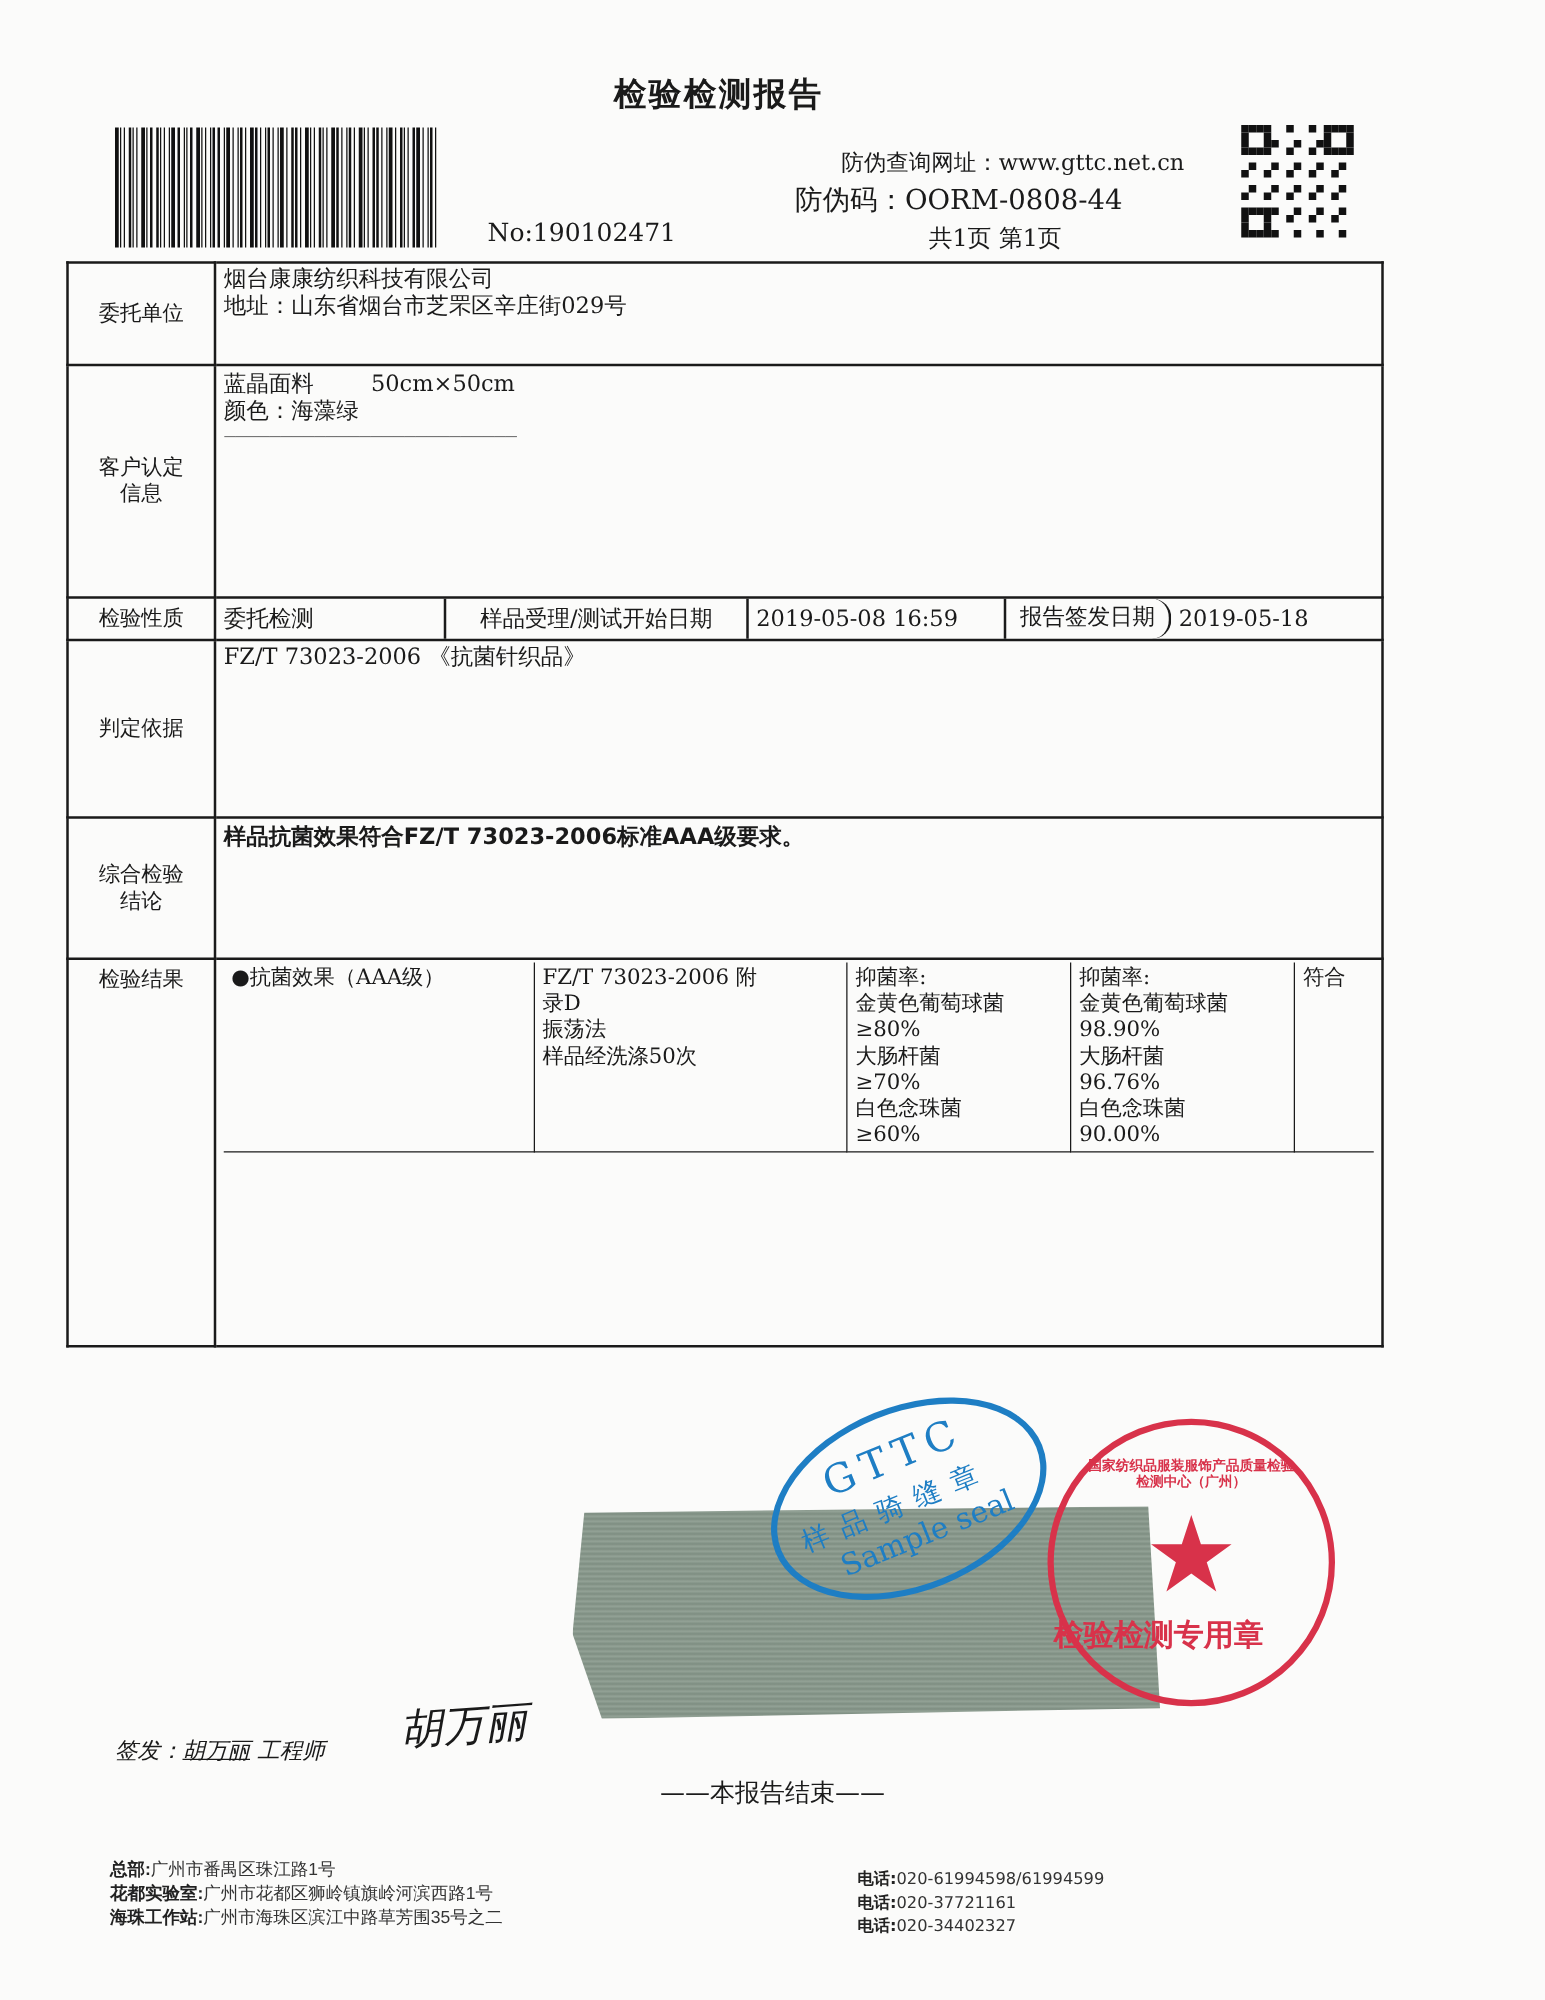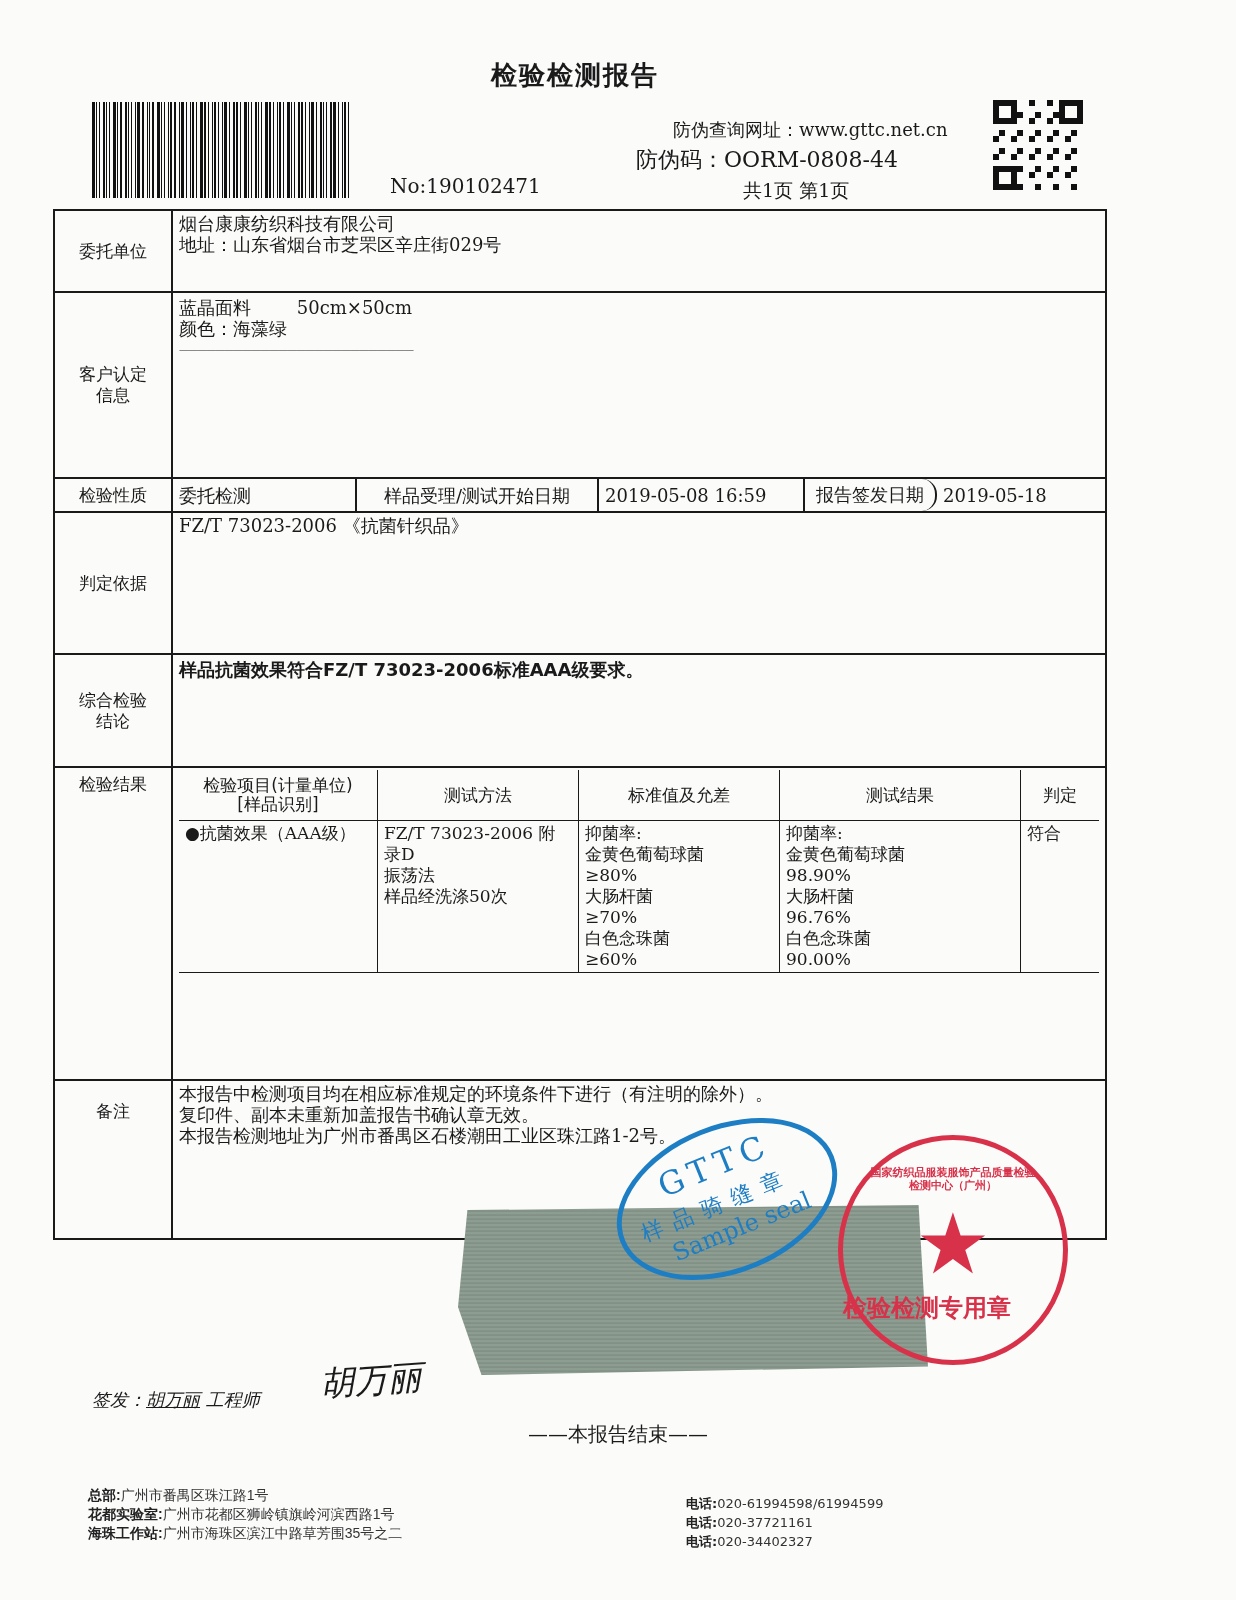--- a/index.html
+++ b/index.html
@@ -385,50 +385,40 @@
       <div class="dash" style="font-size:10px;">——————————————————————————</div>
     </td>
   </tr>
   <tr class="nature-row">
     <td class="label" style="padding:4px 0 !important;">检验性质</td>
     <td>
       <div class="nature-grid">
         <div style="width:184px;">委托检测</div>
         <div style="width:242px;justify-content:center;font-family:'DejaVu Sans',sans-serif;">样品受理/测试开始日期</div>
         <div style="width:206px;">2019-05-08 16:59</div>
-        <div style="width:132px;justify-content:center;font-family:Liberation Sans, sans-serif;border-radius:15px;">报告签发日期</div>
+        <div style="width:132px;justify-content:center;font-family:Liberation Mono, monospace;border-radius:15px;">报告签发日期</div>
         <div style="flex:1;">2019-05-18</div>
       </div>
     </td>
   </tr>
   <tr class="row-h4">
     <td class="label">判定依据</td>
     <td>FZ/T 73023-2006 《抗菌针织品》</td>
   </tr>
   <tr class="row-h5">
     <td class="label">
       <span style="display:inline-block;width:72px;">综合检验结论</span>
     </td>
     <td class="conclusion" style="padding-top:4px;">样品抗菌效果符合FZ/T 73023-2006标准AAA级要求。</td>
   </tr>
   <tr class="row-h6">
     <td class="label" style="vertical-align:top !important;padding-top:6px !important;">检验结果</td>
     <td>
       <table class="inner">
         <tbody>
-              <tr class="hdr">
-          <td style="width:186px;line-height:19px;">
-            <div>检验项目(计量单位)</div>
-            <div>[样品识别]</div>
-          </td>
-          <td style="width:188px;">测试方法</td>
-          <td style="width:188px;">标准值及允差</td>
-          <td style="width:228px;">测试结果</td>
-          <td>判定</td>
-        </tr>
         <tr class="body">
           <td>●抗菌效果（AAA级）</td>
           <td>
             <div>FZ/T 73023-2006 附</div>
             <div>录D</div>
             <div>振荡法</div>
             <div>样品经洗涤50次</div>
           </td>
           <td>
             <div>抑菌率:</div>
@@ -450,28 +440,20 @@
           </td>
           <td>符合</td>
         </tr>
         <tr class="empty">
           <td colspan="5"></td>
         </tr>
       </tbody>
           </table>
     </td>
   </tr>
-  <tr class="row-h7">
-    <td class="label" style="vertical-align:top !important;padding-top:20px !important;">备注</td>
-    <td>
-      <div>本报告中检测项目均在相应标准规定的环境条件下进行（有注明的除外）。</div>
-      <div>复印件、副本未重新加盖报告书确认章无效。</div>
-      <div>本报告检测地址为广州市番禺区石楼潮田工业区珠江路1-2号。</div>
-    </td>
-  </tr>
 </tbody>
   </table>
 
 <div class="abs fabric"></div>
 
 <div class="abs seal-blue">
   <div style="position:absolute;left:52px;top:14px;font-size:32px;letter-spacing:6px;">GTTC</div>
   <div style="position:absolute;left:18px;top:56px;font-size:22px;letter-spacing:10px;">样品骑缝章</div>
   <div style="position:absolute;left:40px;top:86px;font-size:24px;">Sample seal</div>
 </div>

